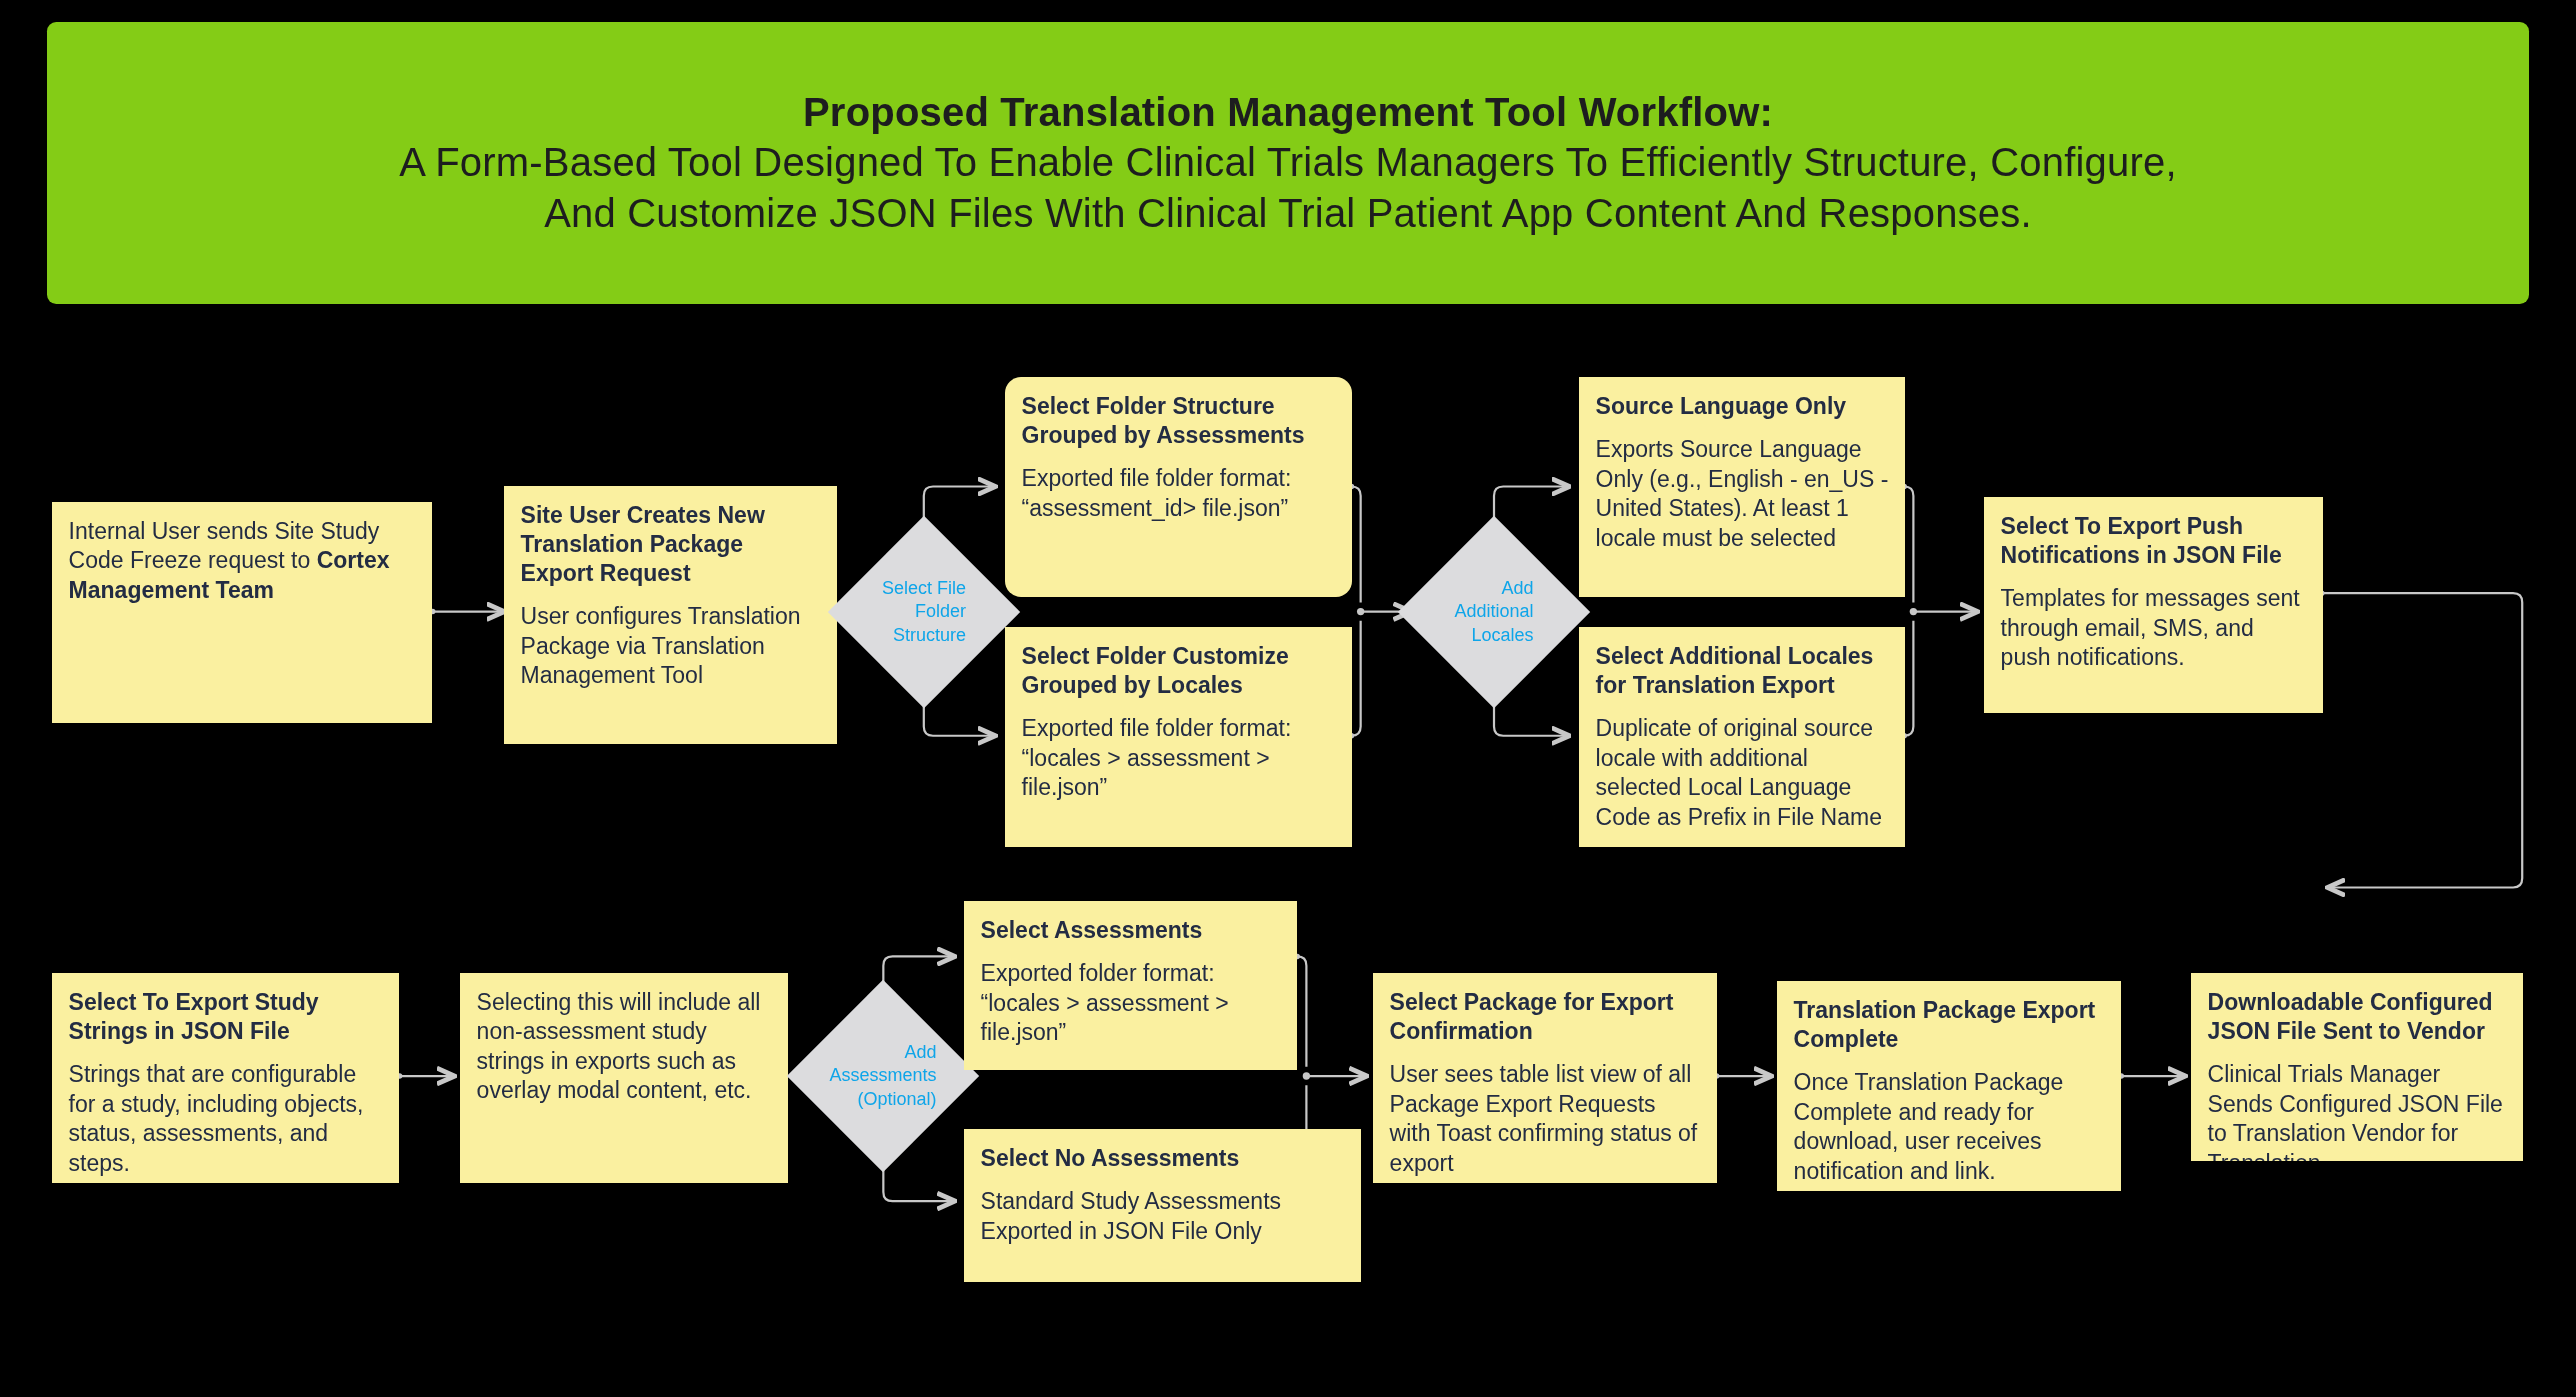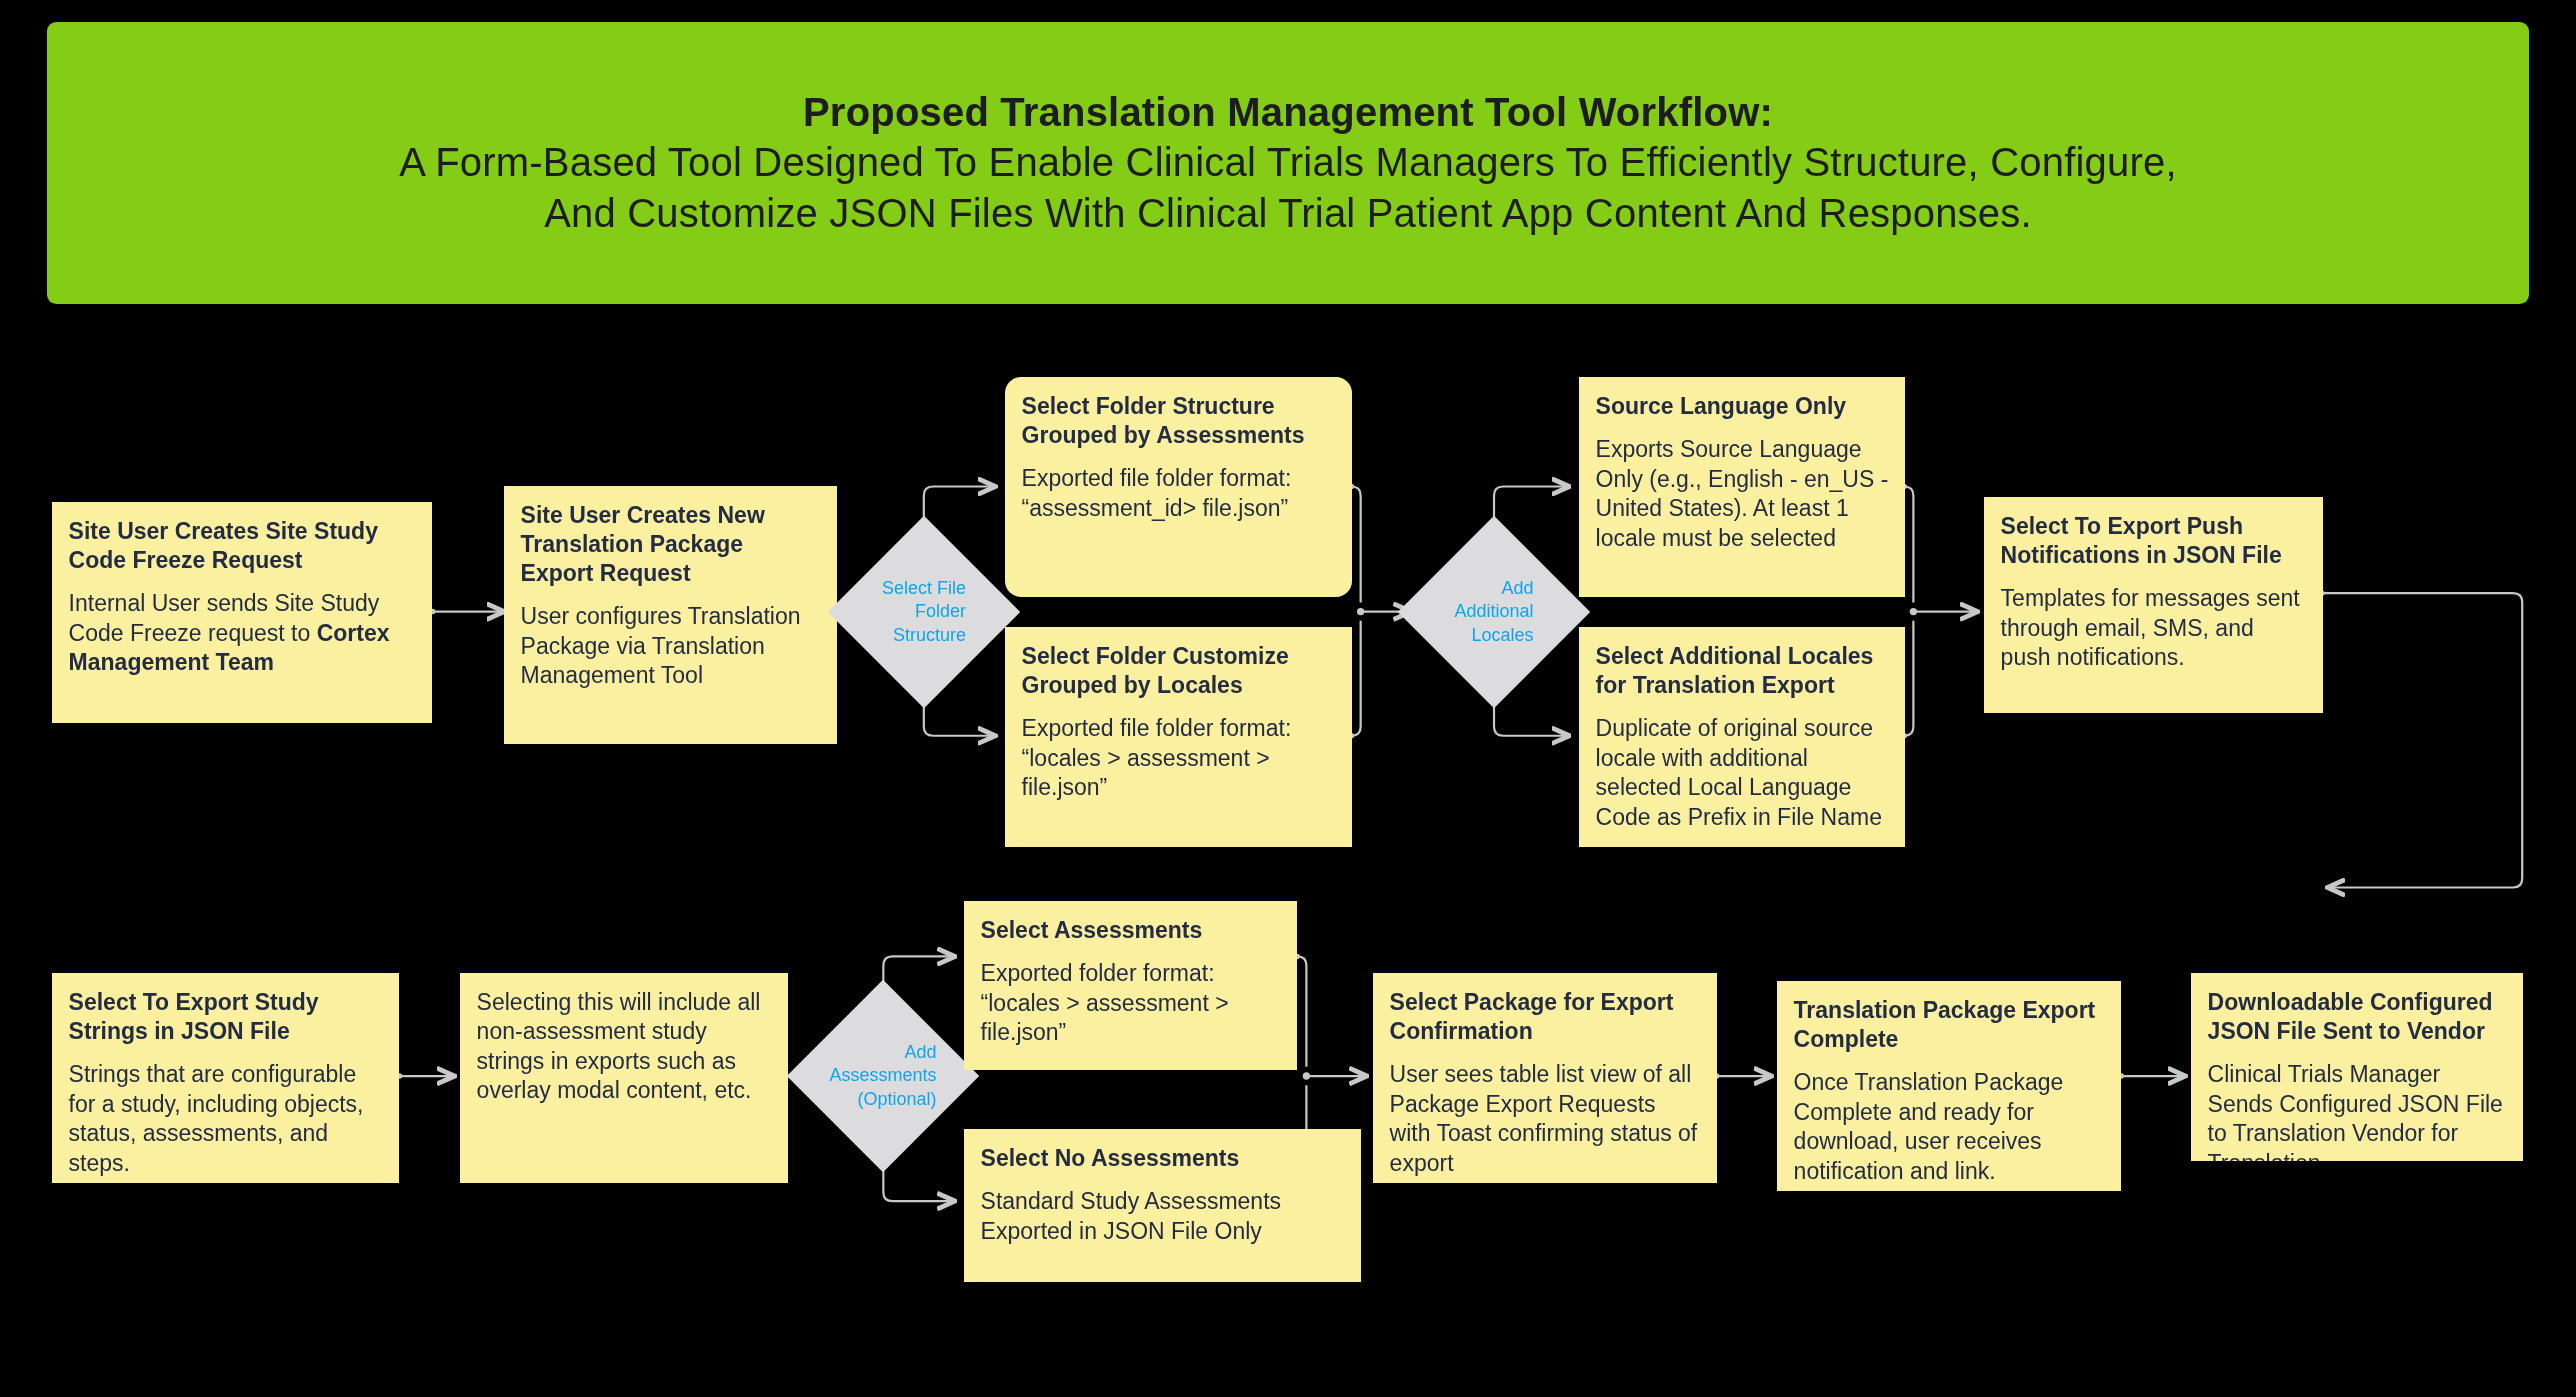--- a/index.html
+++ b/index.html
@@ -187,21 +187,20 @@
   <line x1="1420" y1="1170" x2="1486" y2="1170" marker-end="url(#arrow)"></line>
 
   <line x1="1866" y1="1170" x2="1926" y2="1170" marker-end="url(#arrow)"></line>
   <circle class="jdot" cx="1866" cy="1170" r="3"></circle>
 
   <line x1="2306" y1="1170" x2="2376" y2="1170" marker-end="url(#arrow)"></line>
   <circle class="jdot" cx="2306" cy="1170" r="3"></circle>
 </svg>
 
 <div class="node" style="left:52px; top:502px; width:380px; height:221px;">
-  <div class="n-title">Site User Creates Site Study Code Freeze Request</div>
   <div class="n-body"><span>Internal User sends Site Study Code Freeze request to </span><b>Cortex Management Team</b></div>
 </div>
 
 <div class="node" style="left:504px; top:486px; width:333px; height:258px;">
   <div class="n-title">Site User Creates New Translation Package Export Request</div>
   <div class="n-body">User configures Translation Package via Translation Management Tool</div>
 </div>
 
 <div class="diamond" style="left:856px; top:544px; width:136px; height:136px;">
   <div class="d-shape"></div>

